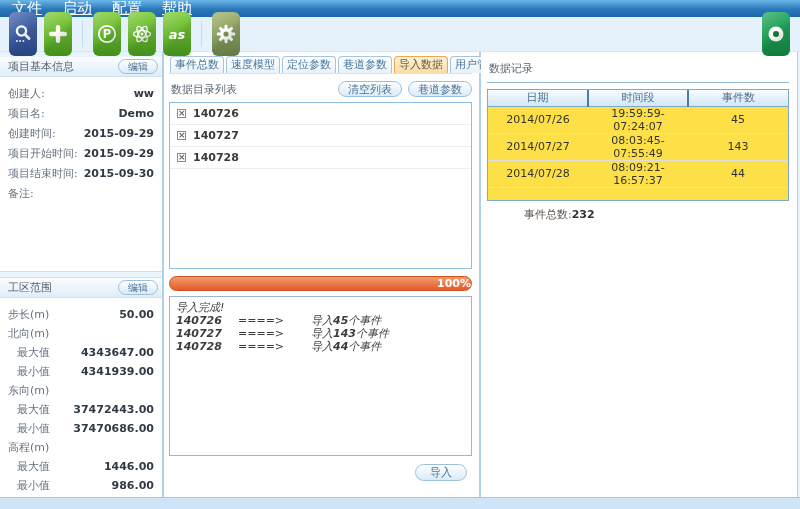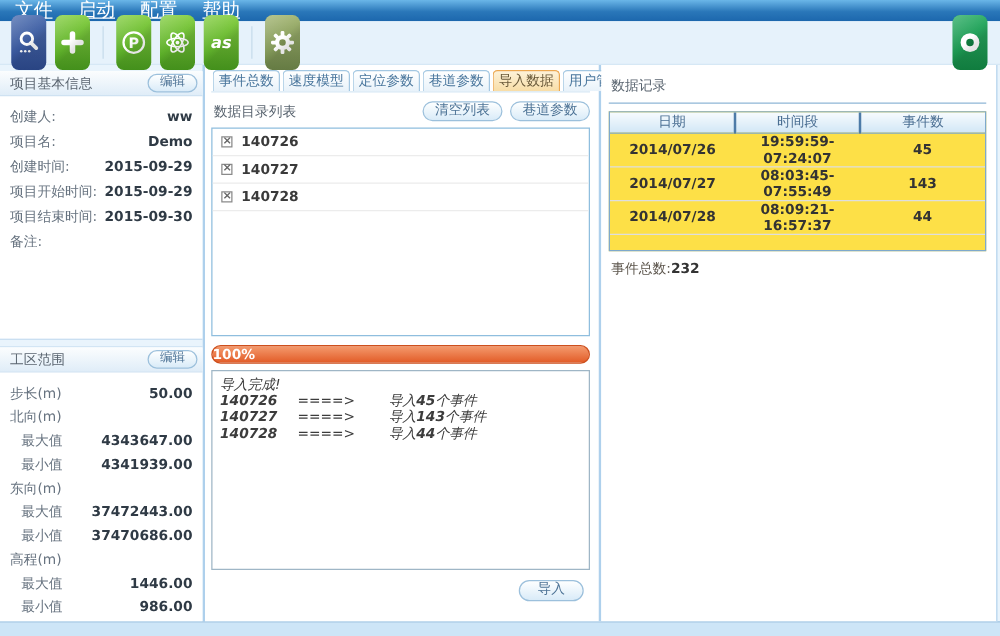--- a/index.html
+++ b/index.html
@@ -25,59 +25,59 @@
   .content { height:445px; display:flex; background:#e9f4fc; }
 
   
   .left-col { width:164px; border-right:2px solid #aed0ec; display:flex; flex-direction:column; padding-top:5px; }
   .panel { background:#fff; }
   .panel-1 { height:214px; }
   .panel-gap { height:7px; background:#e9f4fc; border-top:1px solid #cadff1; border-bottom:1px solid #cadff1; }
   .panel-2 { flex:1; }
   .panel-header { height:20px; display:flex; align-items:center; justify-content:space-between; padding:0 4px 0 8px; background:linear-gradient(#fbfdfe,#e0edf8); border-bottom:1px solid #cfe2f2; }
   .panel-title { color:#5a6570; font-size:11px; }
-  .pill-btn { font-family:Liberation Mono, monospace; font-size:10px; color:#4d7396; border:1px solid #9cc0dc; border-radius:9px; padding:0 9px; height:15px; line-height:13px; background:linear-gradient(#feffff,#d9ebf8); cursor:pointer; }
+  .pill-btn { font-family:Liberation Sans, sans-serif; font-size:10px; color:#4d7396; border:1px solid #9cc0dc; border-radius:9px; padding:0 9px; height:15px; line-height:13px; background:linear-gradient(#feffff,#d9ebf8); cursor:pointer; }
   .panel-body { padding-top:7px; }
   .field-row { height:20px; line-height:20px; display:flex; padding:0 8px; }
   .panel-2 .field-row { height:19px; line-height:19px; }
   .field-row.indent { padding-left:17px; }
   .field-label { color:#66727f; }
   .field-value { margin-left:auto; font-weight:bold; color:#2f3a45; }
 
   
   .mid-col { width:317px; border-right:2px solid #aed0ec; background:#fff; padding:3px 7px 0 5px; display:flex; flex-direction:column; }
   .tab-bar { display:flex; gap:2px; align-items:flex-end; border-bottom:1px solid #d5e7f5; height:19px; padding-left:1px; }
   .tab { height:17px; line-height:16px; padding:0 4px; font-size:11px; border:1px solid #a3c7e2; border-bottom:none; border-radius:4px 4px 0 0; background:linear-gradient(#ffffff,#e8f2fa); color:#48759c; cursor:pointer; white-space:nowrap; }
   .tab.active { background:linear-gradient(#fdf2d9,#f8dda6); border-color:#eca74f; color:#6a5a3a; }
   .list-header { display:flex; align-items:center; margin:7px 0 5px; height:16px; }
   .list-title { color:#5a6570; flex:1; padding-left:2px; }
   .list-header .pill-btn { margin-left:6px; font-size:11px; height:16px; line-height:14px; }
   .dir-list-box { border:1px solid #8fbede; height:167px; background:#fff; overflow:hidden; }
   .dir-item { height:22px; display:flex; align-items:center; border-bottom:1px solid #ececec; padding:0 7px; font-weight:bold; color:#3a3a3a; cursor:default; }
   .remove-box-icon { width:9px; height:9px; border:1px solid #8a8a8a; color:#666; font-size:9px; line-height:7px; text-align:center; margin-right:7px; flex:none; cursor:pointer; }
   .remove-box-icon::before { content:"×"; }
-  .progress { margin-top:7px; height:15px; border:1px solid #cd4f1d; border-radius:8px; background:linear-gradient(#f49a6d,#e25c28); color:#fff; font-weight:bold; text-align:left; line-height:13px; }
+  .progress { margin-top:7px; height:15px; border:1px solid #cd4f1d; border-radius:8px; background:linear-gradient(#f49a6d,#e25c28); color:#fff; font-weight:bold; text-align:right; line-height:13px; }
   .log-box { margin-top:5px; border:1px solid #9fb6c6; height:160px; padding:4px 6px; color:#3c3c3c; background:#fff; line-height:13px; overflow:hidden;font-style:italic; }
   .log-line { display:flex; }
   .log-dir { width:62px; font-weight:bold; }
   .log-arrow { width:73px; }
   .log-result b { font-weight:bold; }
   .mid-footer { display:flex; justify-content:flex-end; margin-top:8px; padding-right:5px; }
   .import-btn { font-size:11px; height:17px; line-height:15px; padding:0 14px; }
 
   
   .right-col { flex:1; background:#fff; padding:7px 8px 0 6px; border-right:1px solid #aed0ec; margin-right:2px; }
   .records-title { color:#5a6570; margin:2px 0 6px 2px; }
   .title-rule { border:none; border-top:1px solid #8fb6d6; margin:0 0 6px 0; }
   .records-table-wrap { border:1px solid #7ea9cc; height:112px; background:#fde047; }
   .records-table { width:100%; border-collapse:collapse; table-layout:fixed; }
   .records-table th { height:16px; font-size:11px; font-weight:normal; color:#4a6e92; background:linear-gradient(#f7fbfe,#d2e7f6); border-left:2px solid #4d7ba8; border-bottom:1px solid #7ea9cc; }
   .records-table th:first-child { border-left:none; }
-  .records-table td { height:17px; font-size:11px; font-weight:bold; color:#333; text-align:center; border-bottom:1px solid #dedede; }
-  .total-row { margin-top:6px; color:#5d564d; padding-left:2px; }
+  .records-table td { height:17px; font-size:11px; font-weight:normal; color:#333; text-align:center; border-bottom:1px solid #dedede; }
+  .total-row { margin-top:6px; color:#5d564d; padding-left:2px;margin-left:35px; }
   .total-value { font-weight:bold; color:#333; }
 
   
   .statusbar { height:12px; background:#cde5f7; border-top:1px solid #a3c6e2; }
 </style>
 </head>
 <body>
 
 <div class="menubar">
     <span class="menu-item">文件</span>

